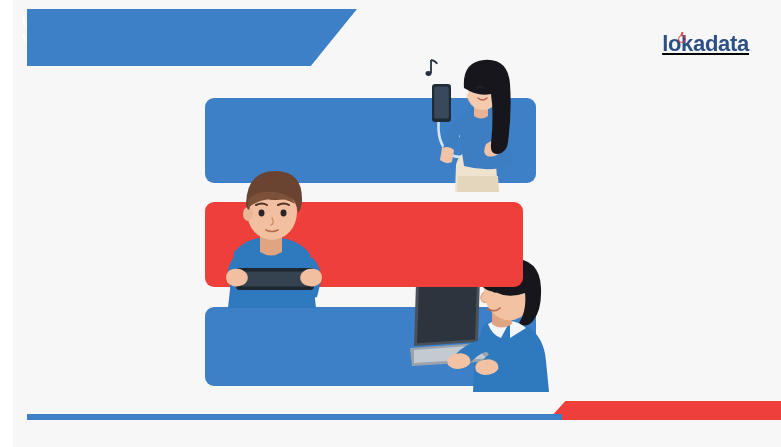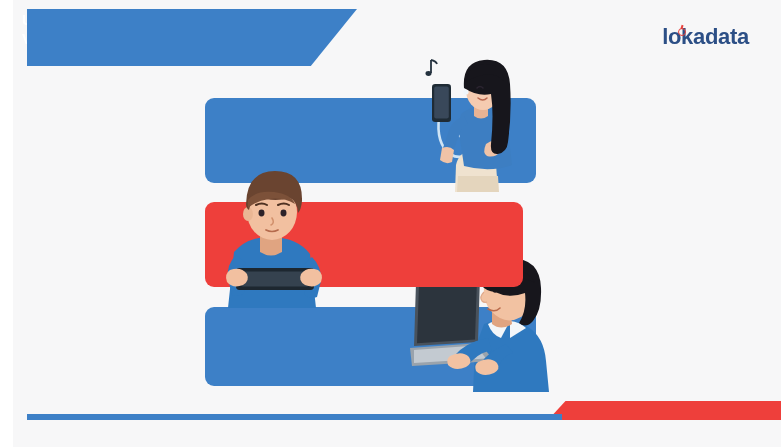--- a/index.html
+++ b/index.html
@@ -49,24 +49,25 @@
     font-weight: bold;
     line-height: 19px;
     letter-spacing: .1px;
     white-space: pre-line;
   }
 
   
   #logo {
     position: absolute;
     right: 32px;
-    top: 24px;
+    top: 31px;
     z-index: 30;
     display: flex;
     align-items: flex-start;
+    text-decoration: underline;
   }
   .logo-word {
     font-size: 22px;
     font-weight: bold;
     color: #2c4f86;
     letter-spacing: -0.3px;
     position: relative;
   }
   .logo-dot {
     position: absolute;

